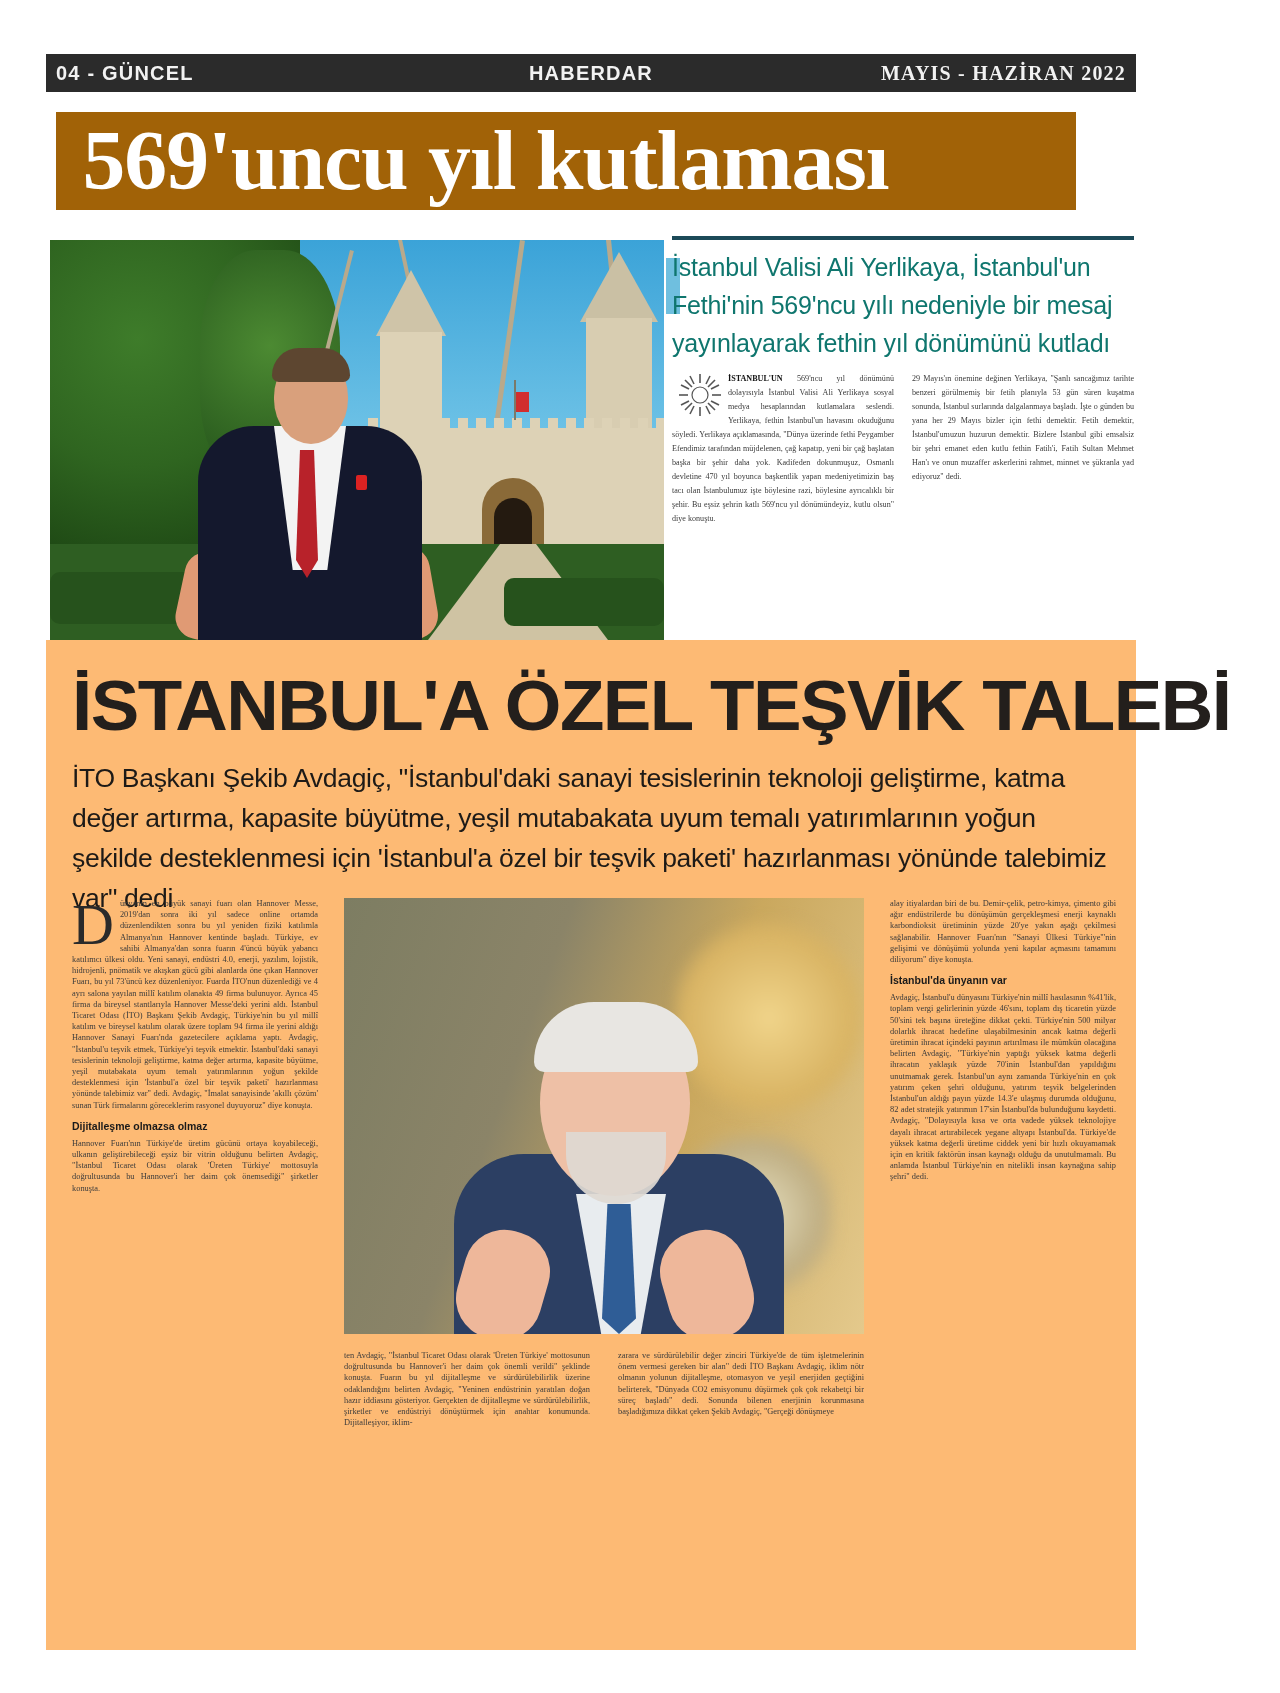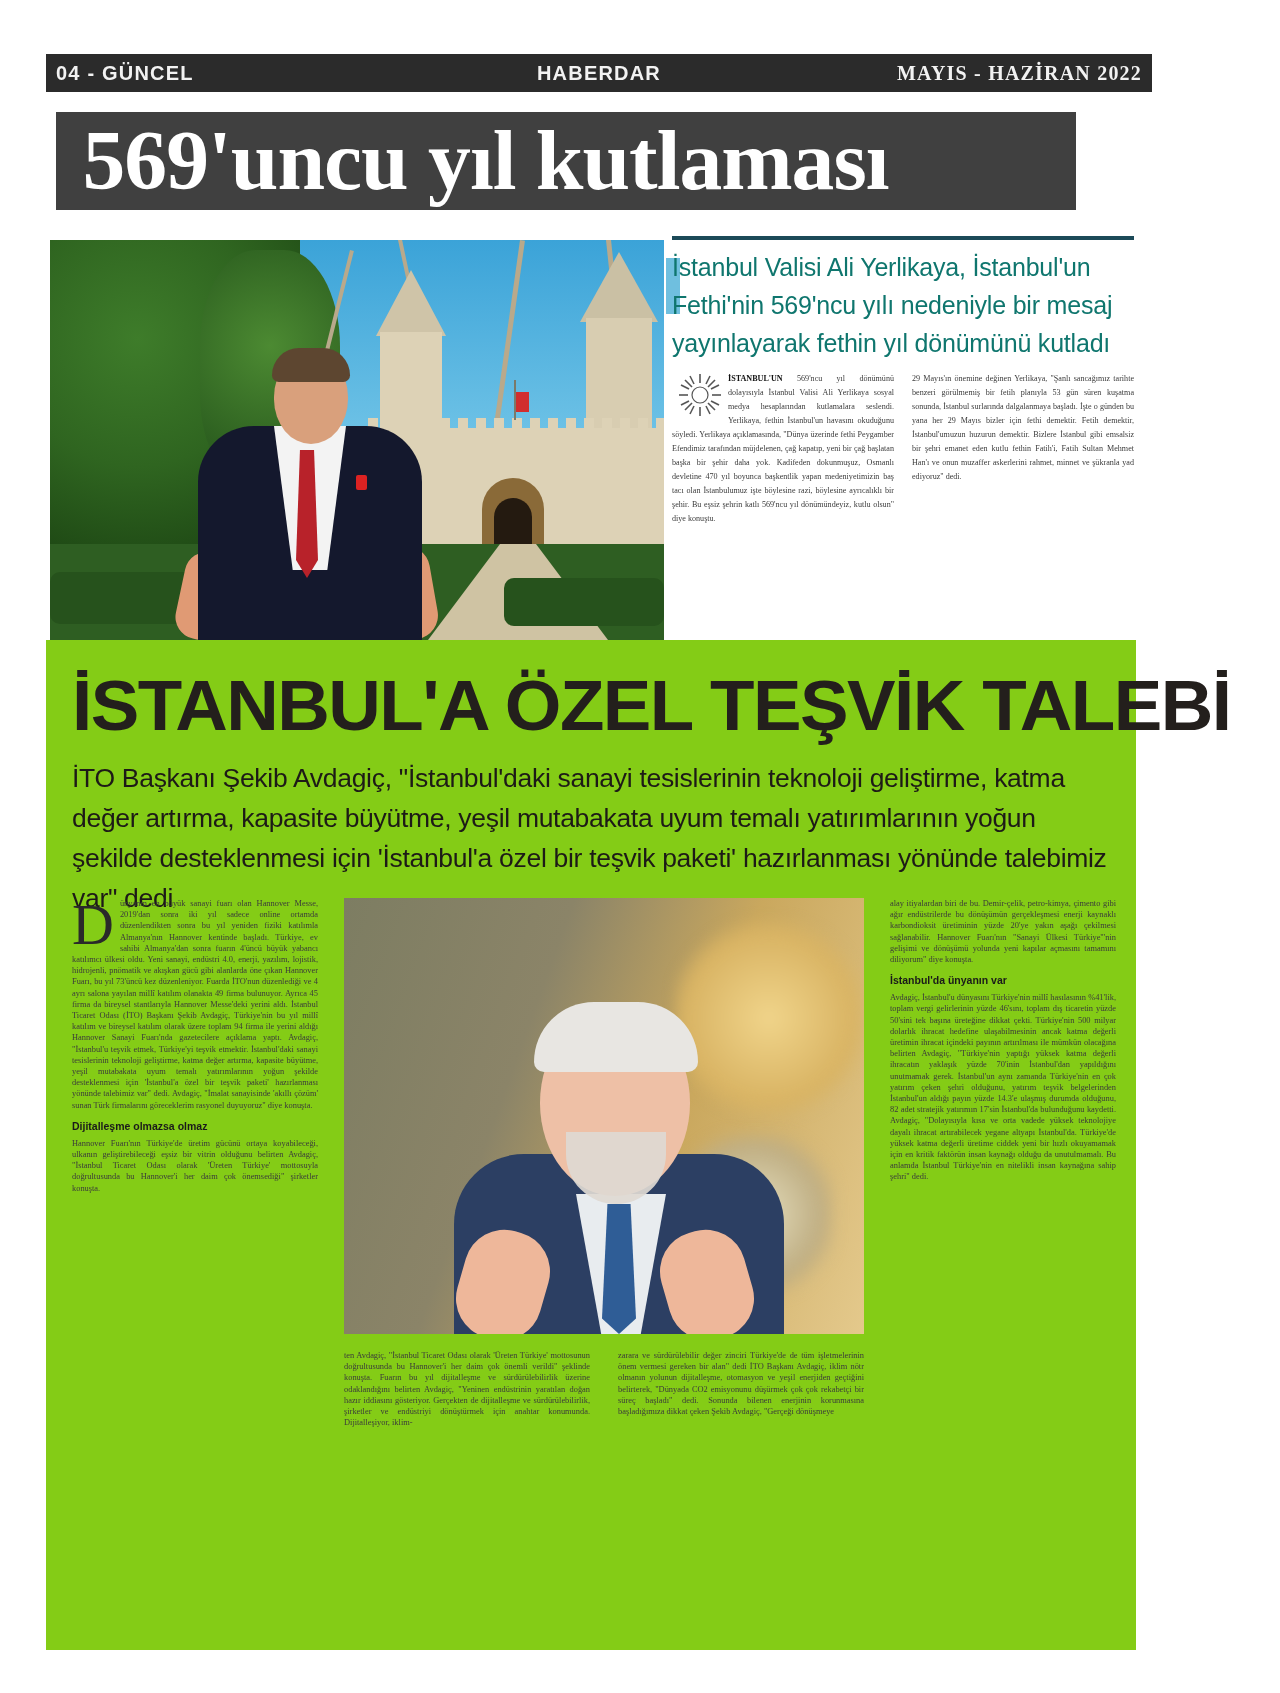--- a/index.html
+++ b/index.html
@@ -11,30 +11,30 @@
     position:relative;
   }
   .page{position:relative;width:1280px;height:1693px;background:#fff;}
 
   
   .masthead{
     position:absolute;left:46px;top:54px;width:1090px;height:38px;
     background:#2b2b2b;color:#f2f2f2;
     display:flex;align-items:center;
     font-family:"Liberation Sans", sans-serif;
-    font-weight:bold;letter-spacing:1.2px;font-size:20px;padding-left:16px;
+    font-weight:bold;letter-spacing:1.2px;font-size:20px;
   }
   .masthead .mh-left{position:absolute;left:10px;}
   .masthead .mh-center{position:absolute;left:0;right:0;text-align:center;}
   .masthead .mh-right{position:absolute;right:10px;font-family:Liberation Serif, serif;}
 
   
   .teal-band{
     position:absolute;left:56px;top:112px;width:1020px;height:98px;
-    background:#404040;
+    background:#a16207;
     display:flex;align-items:center;
   }
   .teal-band .t1{
     color:#ffffff;
     font-family:"Liberation Serif", serif;
     font-weight:bold;
     font-size:84px;
     line-height:84px;
     letter-spacing:-1px;
     padding-left:26px;
@@ -110,21 +110,21 @@
     font-size:8.1px;line-height:14px;
     color:#3a3a3a;text-align:justify;
     -webkit-hyphens:auto;hyphens:auto;
   }
   .micro b{color:#111;}
   .indent-sun{float:left;width:56px;height:46px;}
 
   
   .feature{
     position:absolute;left:46px;top:640px;width:1090px;height:1010px;
-    background:#84cc16;
+    background:#fdba74;
   }
   .feature-head{
     position:absolute;left:26px;top:28px;width:1040px;
     font-family:"Liberation Sans", sans-serif;
     font-weight:bold;
     font-size:70px;line-height:76px;
     color:#231f1c;
     letter-spacing:-1.5px;
     transform:scaleX(1.04);
     transform-origin:left center;

